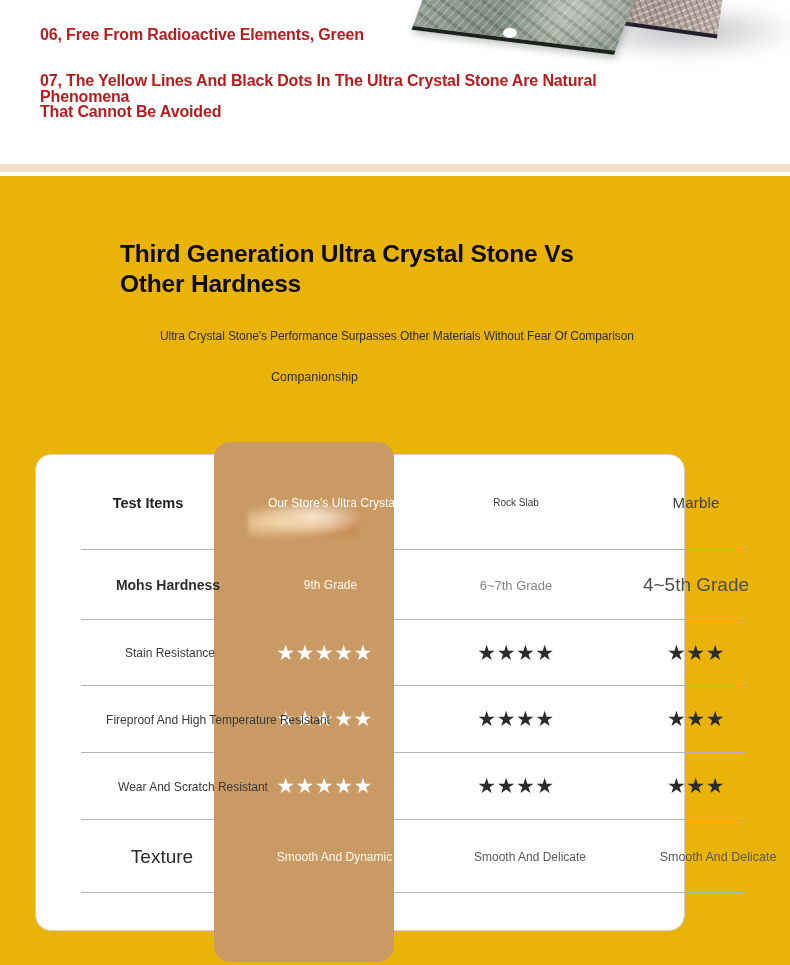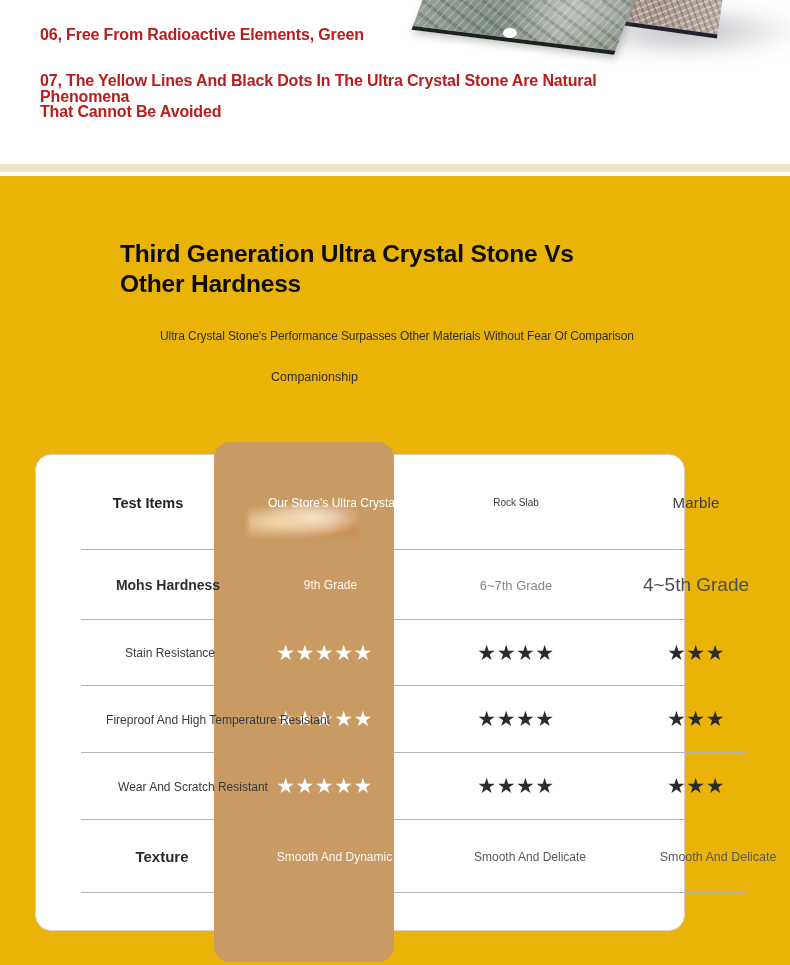--- a/index.html
+++ b/index.html
@@ -94,21 +94,21 @@
   
   .lbl-s { font-size:12px; color:#3a3a3a; }
   .off-stain { transform:translateX(12px); }
   .off-fire  { transform:translateX(60px); }
   .off-wear  { transform:translateX(35px); }
   .stars { font-size:21px; letter-spacing:.5px; line-height:1; font-family:"DejaVu Sans", sans-serif; }
   .stars-dark  { color:#2b2b2b; }
   .stars-light { color:#ffffff; }
 
   
-  .t1 { font-weight:700; font-size:15px; color:#2b2b2b; transform:translateX(4px); }
+  .t1 { font-weight:400; font-size:19px; color:#2b2b2b; transform:translateX(4px); }
   .t2 { color:#fdf7ef; font-size:12px; transform:translateX(10px); }
   .t3 { color:#5a5a5a; font-size:12px; transform:translateX(14px); }
   .t4 { color:#5a5a5a; font-size:12.5px; transform:translateX(22px); }
 </style>
 </head>
 <body>
 
 <div class="top-section">
   <p class="feat feat-06">06, Free From Radioactive Elements, Green</p>
   <p class="feat feat-07"><span>07, The Yellow Lines And Black Dots In The Ultra Crystal Stone Are Natural Phenomena</span><br><span>That Cannot Be Avoided</span></p>

